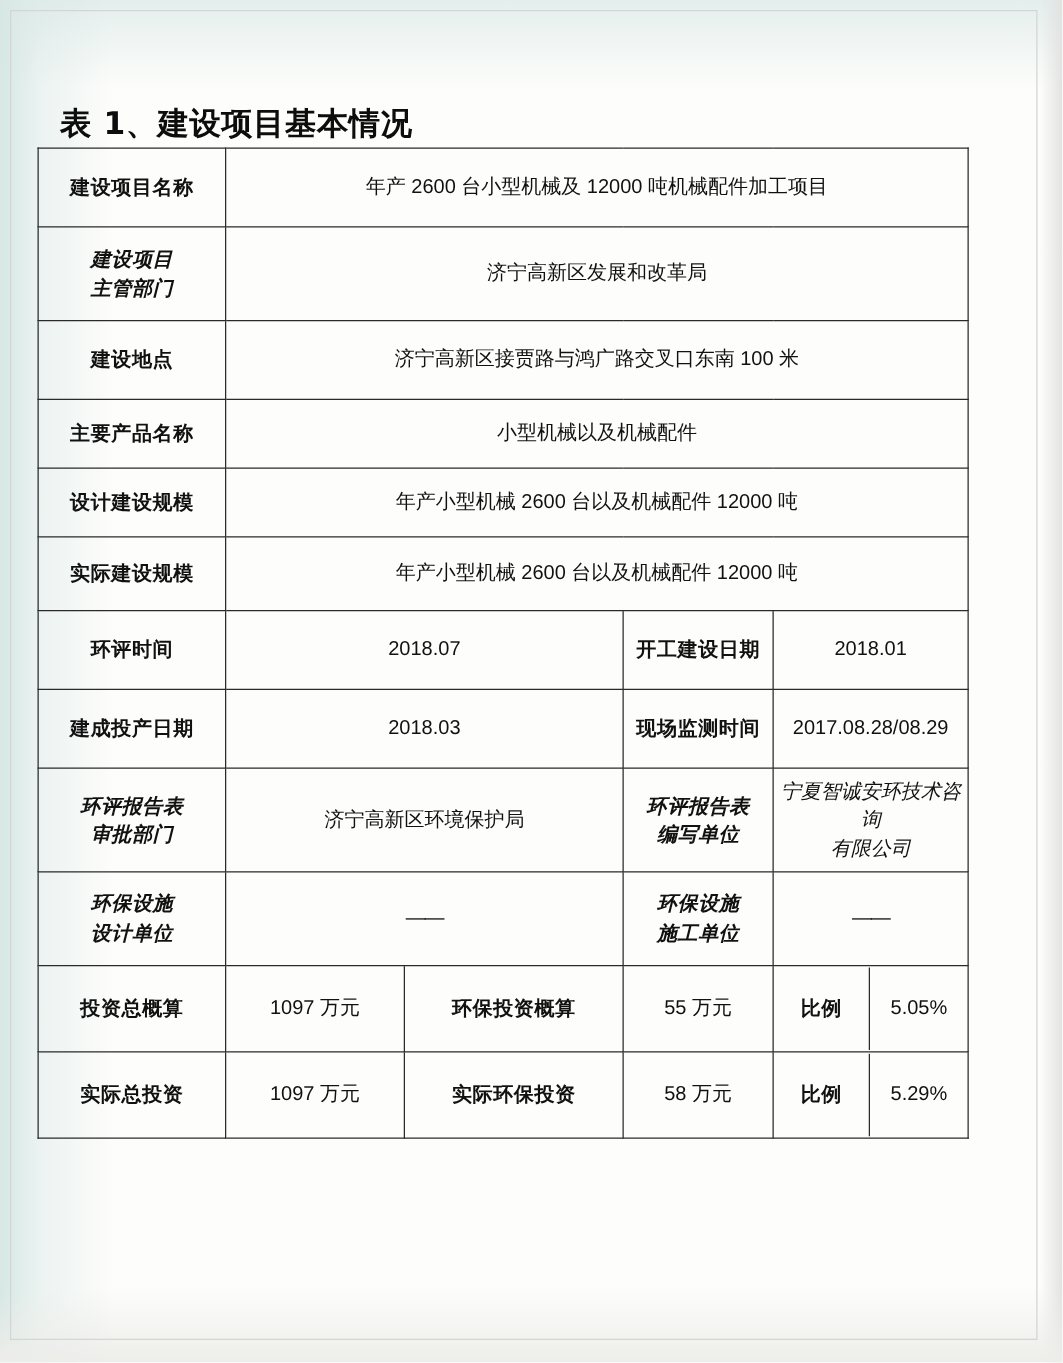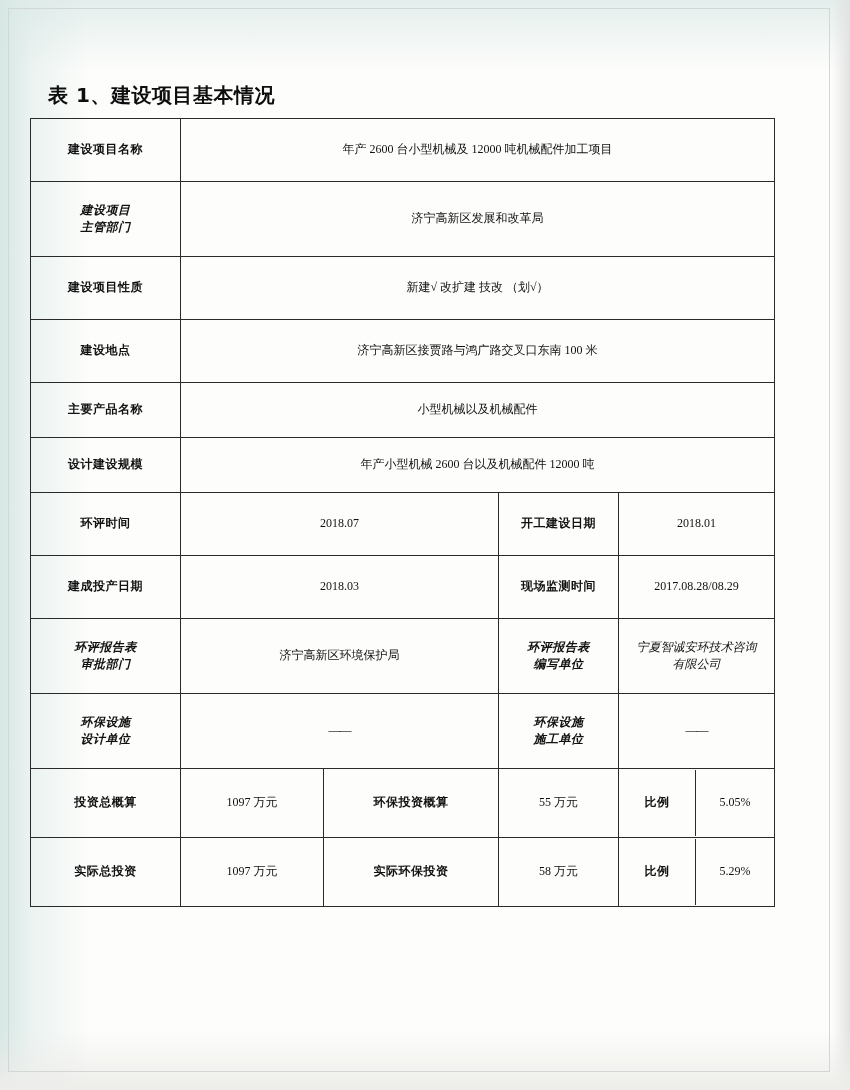--- a/index.html
+++ b/index.html
@@ -67,51 +67,51 @@
     width: 850px;
     height: 1090px;
   }
 
   .doc-title {
     position: absolute;
     left: 48px;
     top: 82px;
     font-family: "DejaVu Sans", "Liberation Sans", sans-serif;
     font-weight: bold;
-    font-size: 20px;
+    font-size: 25px;
     letter-spacing: 0.5px;
     color: #0d0d0d;
   }
 
   table.main-table {
     position: absolute;
     left: 30px;
     top: 118px;
     width: 744px;
     border-collapse: collapse;
     table-layout: fixed;
     background: transparent;
   }
   table.main-table td {
     border: 1px solid #2a2a2a;
     text-align: center;
     vertical-align: middle;
-    font-size: 12px;
+    font-size: 16px;
     line-height: 1.45;
     padding: 6px 4px;
     color: #111;
   }
   td.label {
     font-family: "DejaVu Sans", "Liberation Sans", sans-serif;
     font-weight: bold;
     font-size: 15.5px;
     letter-spacing: .5px;
   }
   td.value {
-    font-family: Liberation Serif, serif;
+    font-family: Liberation Sans, sans-serif;
     font-size: 16.5px;
   }
   td.value-sans {
     font-family: "DejaVu Sans", "Liberation Sans", sans-serif;
     font-size: 15.5px;
     margin-top: 28px;
   }
   .h-tall { height: 56px; }
   .h-mid  { height: 50px; }
   .h-two  { height: 62px; }
@@ -153,40 +153,40 @@
 
 
       <tr>
         <td class="label h-two two-line">
           <div>建设项目</div>
           <div>主管部门</div>
         </td>
         <td class="value h-two" colspan="4">济宁高新区发展和改革局</td>
       </tr>
 
-      <tr>
-        <td class="label h-mid">建设项目性质</td>
-        <td class="value h-mid" colspan="4">新建√  改扩建  技改  （划√）</td>
-      </tr>
 
       <tr>
         <td class="label h-mid">建设地点</td>
         <td class="value h-mid" colspan="4">济宁高新区接贾路与鸿广路交叉口东南 100 米</td>
       </tr>
 
       <tr>
         <td class="label" style="height:42px">主要产品名称</td>
         <td class="value" style="height:42px" colspan="4">小型机械以及机械配件</td>
       </tr>
 
       <tr>
         <td class="label" style="height:42px">设计建设规模</td>
         <td class="value" style="height:42px" colspan="4">年产小型机械 2600 台以及机械配件 12000 吨</td>
       </tr>
 
+      <tr>
+        <td class="label" style="height:46px">实际建设规模</td>
+        <td class="value" style="height:46px" colspan="4">年产小型机械 2600 台以及机械配件 12000 吨</td>
+      </tr>
 
       <tr>
         <td class="label h-mid">环评时间</td>
         <td class="value h-mid" colspan="2">2018.07</td>
         <td class="label h-mid nowrap">开工建设日期</td>
         <td class="value h-mid">2018.01</td>
       </tr>
 
       <tr>
         <td class="label h-mid">建成投产日期</td>

